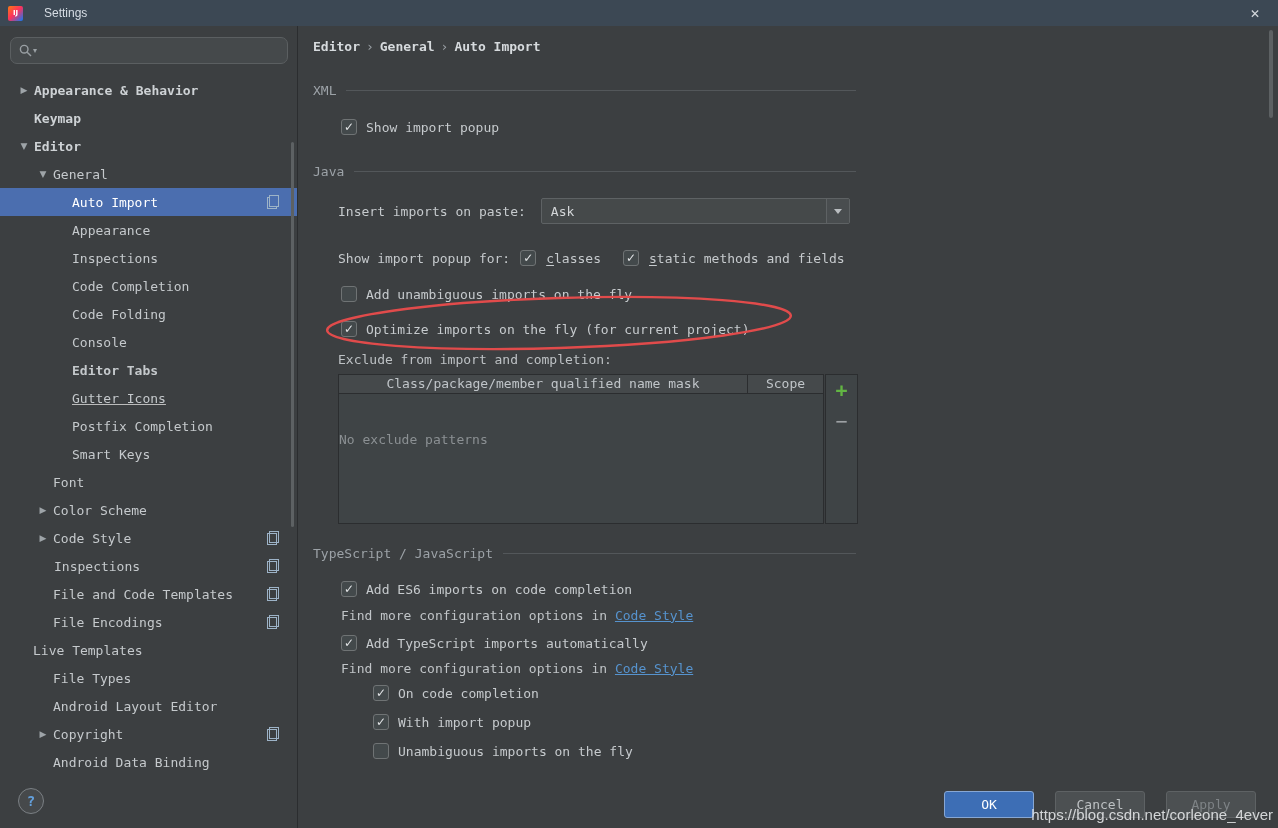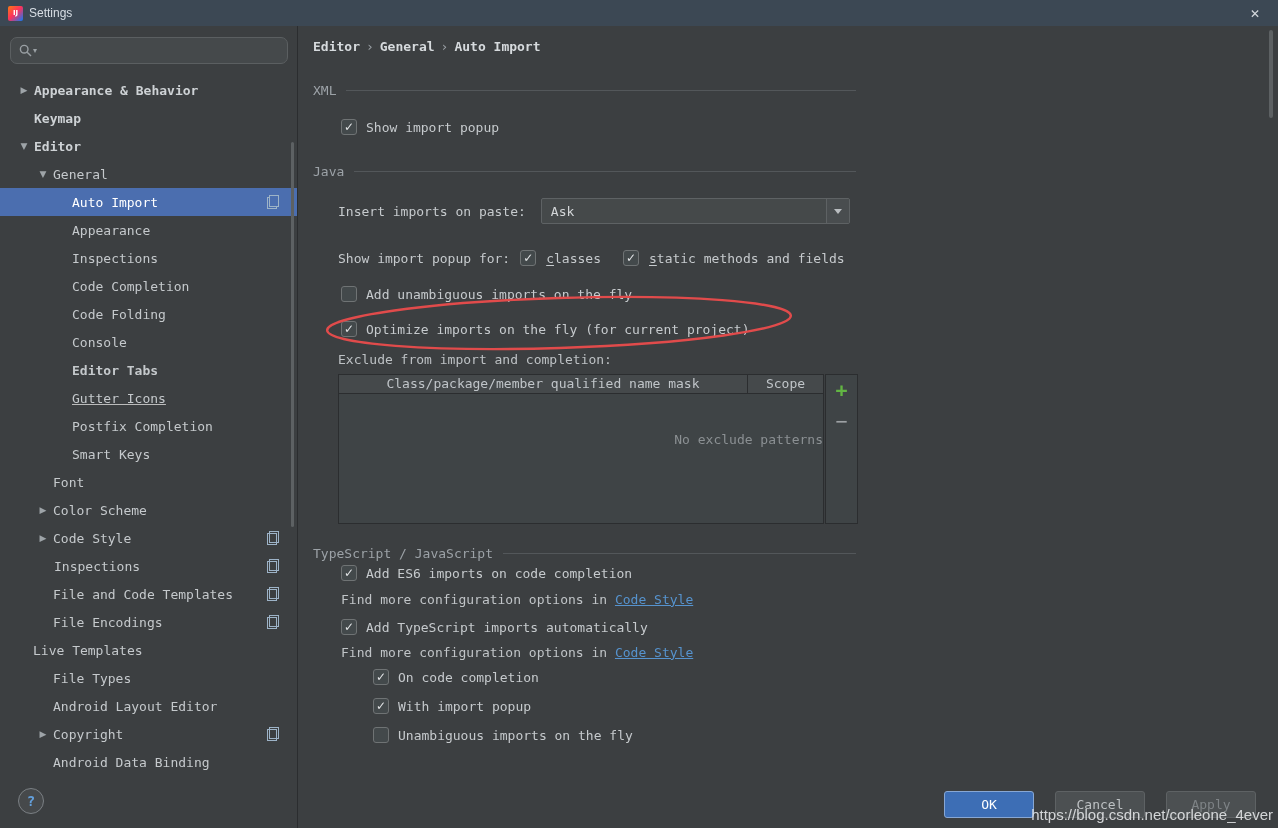--- a/index.html
+++ b/index.html
@@ -8,21 +8,21 @@
     position: relative;
     background: #3c3f41;
     font-family: "DejaVu Sans Mono", monospace;
     font-size: 13px;
     color: #bbbbbb;
     overflow: hidden;
   }
   
   .titlebar {
     position:absolute; top:0; left:0; right:0; height:26px;
-    background:#3c4854; display:flex; align-items:center; padding:0 8px; gap:6px;
+    background:#3c4854; display:flex; align-items:center; padding:0 8px; gap:21px;
   }
   .logo {
     width:15px; height:15px; border-radius:2px;
     background:linear-gradient(135deg,#f97a12,#fe315d 48%,#087cfa);
     display:flex; align-items:center; justify-content:center;
     font-family:"DejaVu Sans",sans-serif; font-size:7px; font-weight:bold; color:#fff;
   }
   .titlebar .title { color:#d8dee5; font-size:12px; font-family:"Liberation Sans",sans-serif; }
   .close-btn { margin-left:auto; color:#d2d6da; font-size:15px; width:30px; text-align:center; cursor:default; }
 
@@ -78,21 +78,21 @@
   .combo-btn { width:23px; height:100%; border-left:1px solid #5e6264; background:#494d4f; display:flex; align-items:center; justify-content:center; }
   .combo-caret { width:0; height:0; border-left:4px solid transparent; border-right:4px solid transparent; border-top:5px solid #b9bdc0; }
 
   .exclude-label-row { padding-left:25px; height:18px; color:#bdc1c4; display:flex; align-items:center; }
   .exclude-wrap { display:flex; margin-left:25px; width:520px; height:150px; }
   .exclude-table { width:486px; border:1px solid #2b2d2f; display:flex; flex-direction:column; background:#3f4446; }
   .et-header { height:19px; display:flex; background:#45494b; border-bottom:1px solid #2b2d2f; color:#c0c5c9; }
   .et-col1 { flex:1; text-align:center; border-right:1px solid #2b2d2f; line-height:18px; overflow:hidden; white-space:nowrap; }
   .et-col2 { width:75px; text-align:center; line-height:18px; }
   .et-body { flex:1; position:relative; }
-  .et-empty { position:absolute; left:0; right:0; top:38px; text-align:right; color:#8b9093; }
+  .et-empty { position:absolute; left:0; right:0; top:38px; text-align:left; color:#8b9093; }
   .et-toolbar { width:33px; margin-left:1px; background:#3f4446; border:1px solid #2b2d2f; display:flex; flex-direction:column; align-items:center; padding-top:5px; gap:13px; }
   .add-btn { color:#62b543; font-size:20px; font-weight:bold; line-height:20px; cursor:default; }
   .remove-btn { color:#9da1a4; font-size:20px; line-height:16px; cursor:default; }
 
   .find-row { padding-left:28px; height:18px; display:flex; align-items:center; color:#c0c4c7; white-space:pre; }
   .link { color:#5693ce; text-decoration:underline; cursor:pointer; }
   .sub { padding-left:60px; height:22px; }
 
   .annotation { position:absolute; left:22px; top:266px; pointer-events:none; z-index:5; }
   .main-scroll { position:absolute; right:5px; top:4px; width:4px; height:88px; background:#5d6163; border-radius:2px; }
@@ -317,21 +317,21 @@
       </div>
     </div>
   </div>
 
   <div class="section">
     <div class="section-header" style="margin-top:21px">
       <span class="sh-label">TypeScript / JavaScript</span>
       <div class="rule"></div>
     </div>
 
-    <div class="opt-row" style="margin-top:0">
+    <div class="opt-row" style="margin-top:16px">
       <span class="cb checked"></span>
       <span class="opt-label">Add ES6 imports on code completion</span>
     </div>
     <div class="find-row" style="margin-top:5px">
       <span>Find more configuration options in </span><a class="link">Code Style</a>
     </div>
 
     <div class="opt-row" style="margin-top:7px">
       <span class="cb checked"></span>
       <span class="opt-label">Add TypeScript imports automatically</span>

